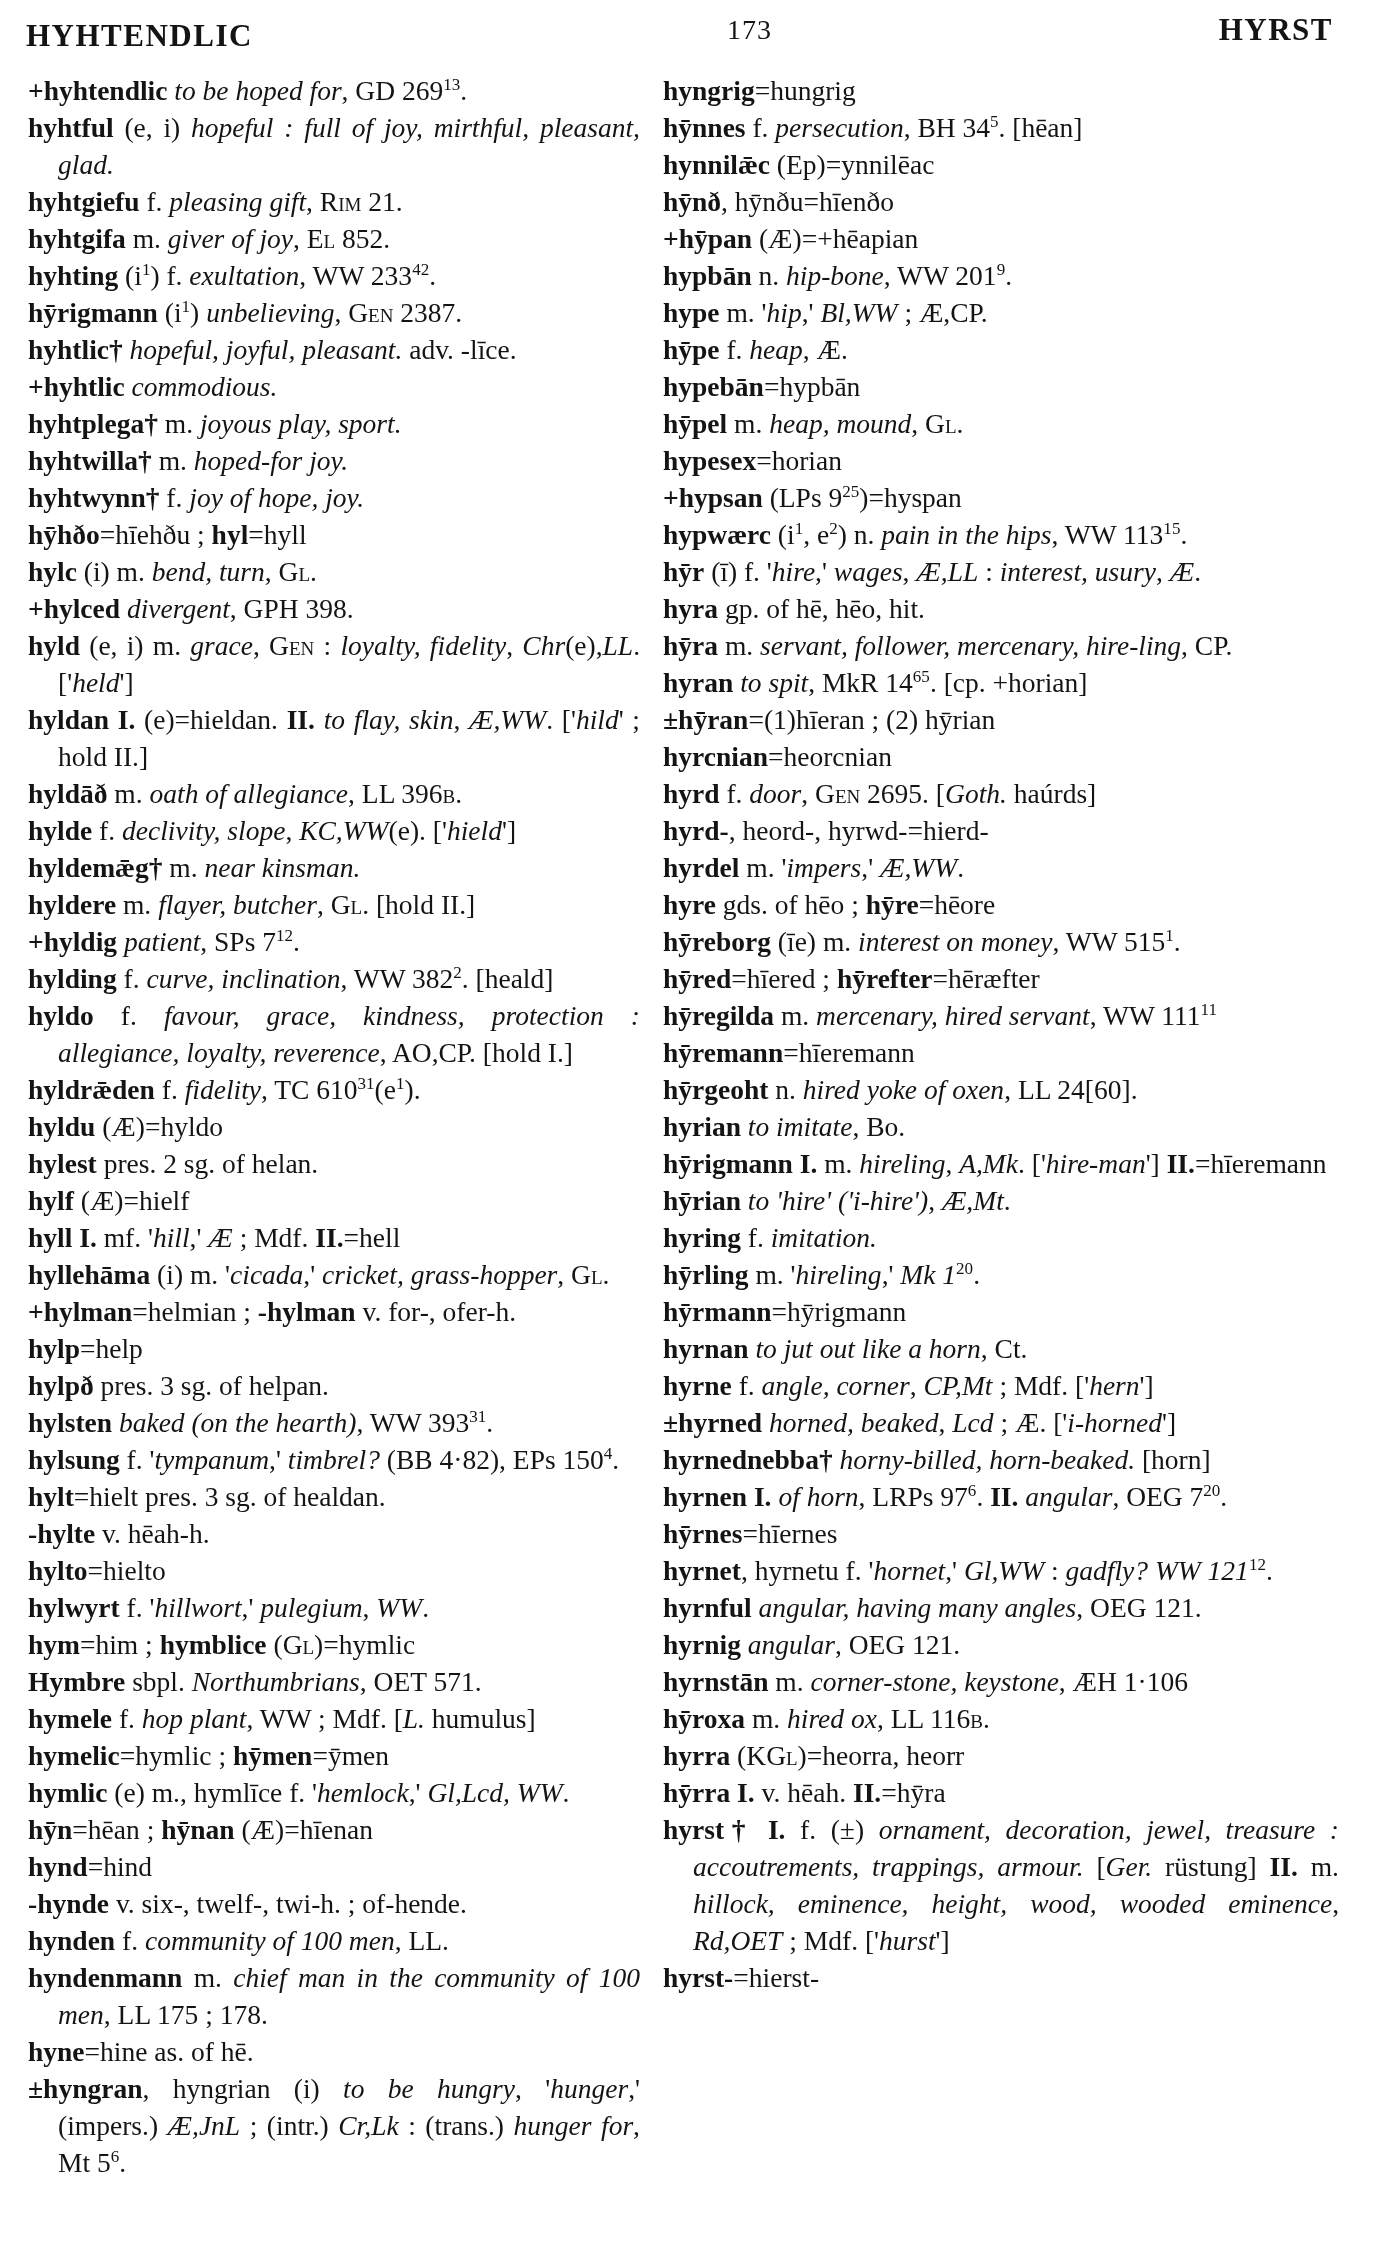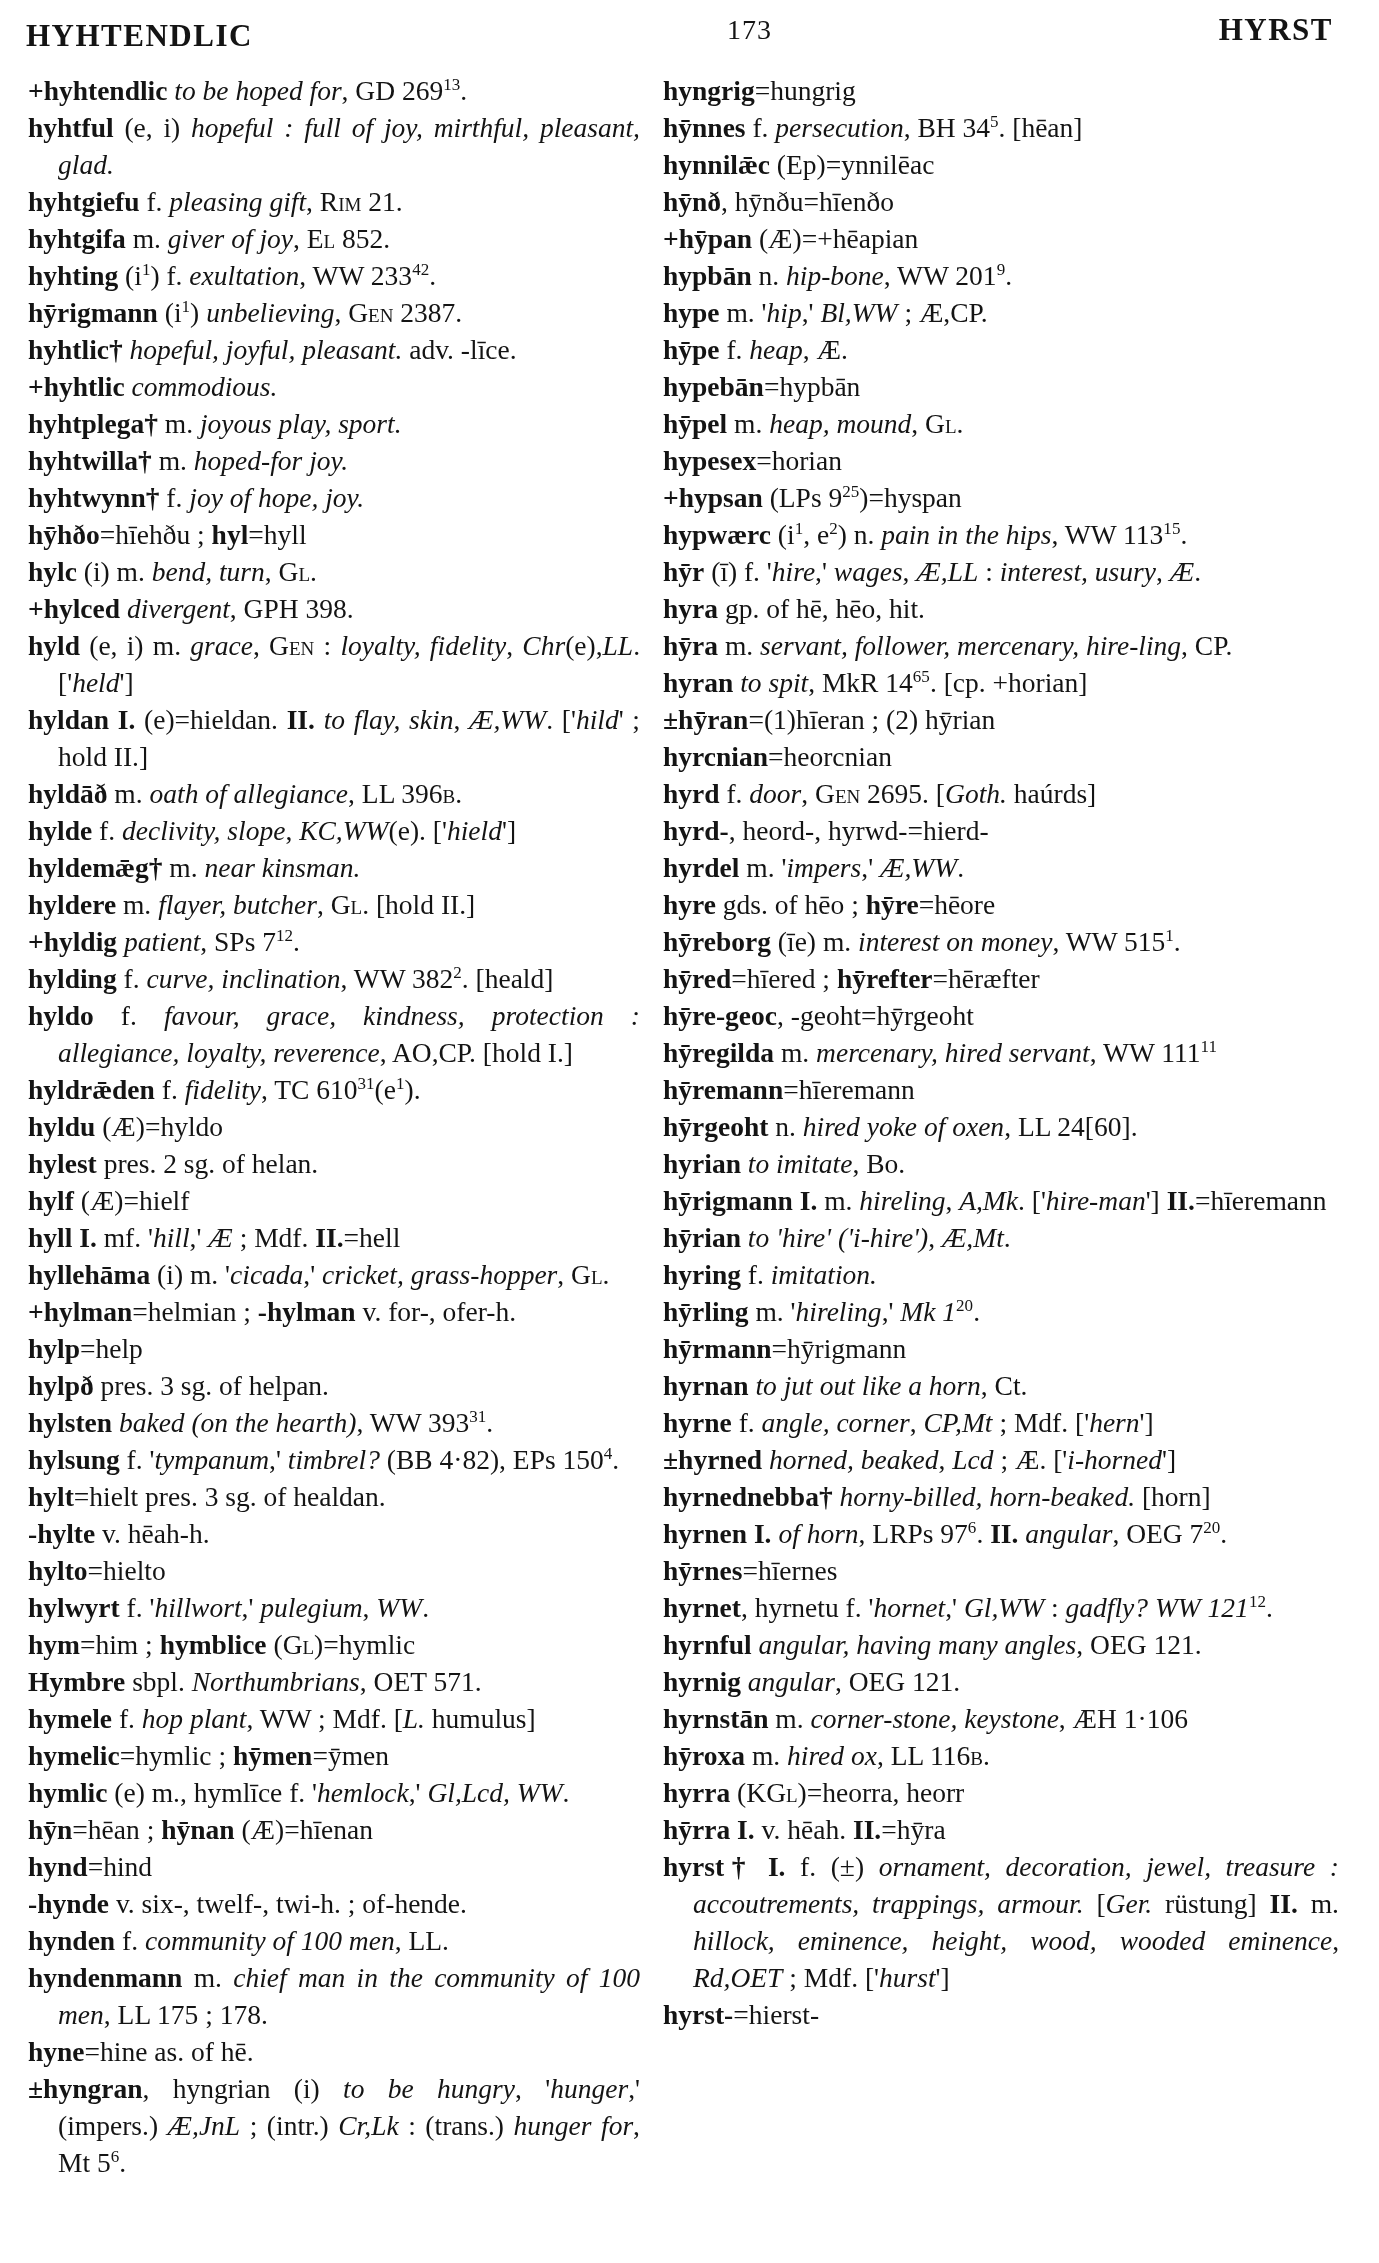--- a/index.html
+++ b/index.html
@@ -116,21 +116,20 @@
         <p class="entry"><span class="s-b">hȳra</span><span class="s-r"> m. </span><span class="s-i">servant, follower, mercenary, hire-ling</span><span class="s-r">, CP.</span></p>
         <p class="entry"><span class="s-b">hyran</span><span class="s-r"> </span><span class="s-i">to spit</span><span class="s-r">, MkR 14</span><sup class="s-sup">65</sup><span class="s-r">.   [cp. +horian]</span></p>
         <p class="entry"><span class="s-b">±hȳran</span><span class="s-r">=(1)hīeran ;  (2) hȳrian</span></p>
         <p class="entry"><span class="s-b">hyrcnian</span><span class="s-r">=heorcnian</span></p>
         <p class="entry"><span class="s-b">hyrd</span><span class="s-r"> f. </span><span class="s-i">door</span><span class="s-r">, </span><span class="s-sc">Gen</span><span class="s-r"> 2695.   [</span><span class="s-i">Goth.</span><span class="s-r"> haúrds]</span></p>
         <p class="entry"><span class="s-b">hyrd-</span><span class="s-r">, heord-, hyrwd-=hierd-</span></p>
         <p class="entry"><span class="s-b">hyrdel</span><span class="s-r"> m. '</span><span class="s-i">impers</span><span class="s-r">,' </span><span class="s-i">Æ,WW</span><span class="s-r">.</span></p>
         <p class="entry"><span class="s-b">hyre</span><span class="s-r"> gds. of hēo ;  </span><span class="s-b">hȳre</span><span class="s-r">=hēore</span></p>
         <p class="entry"><span class="s-b">hȳreborg</span><span class="s-r"> (īe) m. </span><span class="s-i">interest  on  money</span><span class="s-r">,  WW 515</span><sup class="s-sup">1</sup><span class="s-r">.</span></p>
         <p class="entry"><span class="s-b">hȳred</span><span class="s-r">=hīered ;  </span><span class="s-b">hȳrefter</span><span class="s-r">=hēræfter</span></p>
-        <p class="entry"><span class="s-b">hȳre-geoc</span><span class="s-r">, -geoht=hȳrgeoht</span></p>
         <p class="entry"><span class="s-b">hȳregilda</span><span class="s-r"> m. </span><span class="s-i">mercenary, hired servant</span><span class="s-r">, WW 111</span><sup class="s-sup">11</sup></p>
         <p class="entry"><span class="s-b">hȳremann</span><span class="s-r">=hīeremann</span></p>
         <p class="entry"><span class="s-b">hȳrgeoht</span><span class="s-r"> n. </span><span class="s-i">hired yoke of oxen</span><span class="s-r">, LL 24[60].</span></p>
         <p class="entry"><span class="s-b">hyrian</span><span class="s-r"> </span><span class="s-i">to imitate</span><span class="s-r">, Bo.</span></p>
         <p class="entry"><span class="s-b">hȳrigmann</span><span class="s-r"> </span><span class="s-b">I.</span><span class="s-r"> m. </span><span class="s-i">hireling</span><span class="s-r">, </span><span class="s-i">A,Mk</span><span class="s-r">.  ['</span><span class="s-i">hire-man</span><span class="s-r">']  </span><span class="s-b">II.</span><span class="s-r">=hīeremann</span></p>
         <p class="entry"><span class="s-b">hȳrian</span><span class="s-r"> </span><span class="s-i">to 'hire' ('i-hire')</span><span class="s-r">, </span><span class="s-i">Æ,Mt</span><span class="s-r">.</span></p>
         <p class="entry"><span class="s-b">hyring</span><span class="s-r"> f. </span><span class="s-i">imitation.</span></p>
         <p class="entry"><span class="s-b">hȳrling</span><span class="s-r"> m. '</span><span class="s-i">hireling</span><span class="s-r">,' </span><span class="s-i">Mk 1</span><sup class="s-sup">20</sup><span class="s-r">.</span></p>
         <p class="entry"><span class="s-b">hȳrmann</span><span class="s-r">=hȳrigmann</span></p>
         <p class="entry"><span class="s-b">hyrnan</span><span class="s-r"> </span><span class="s-i">to jut out like a horn</span><span class="s-r">, Ct.</span></p>

